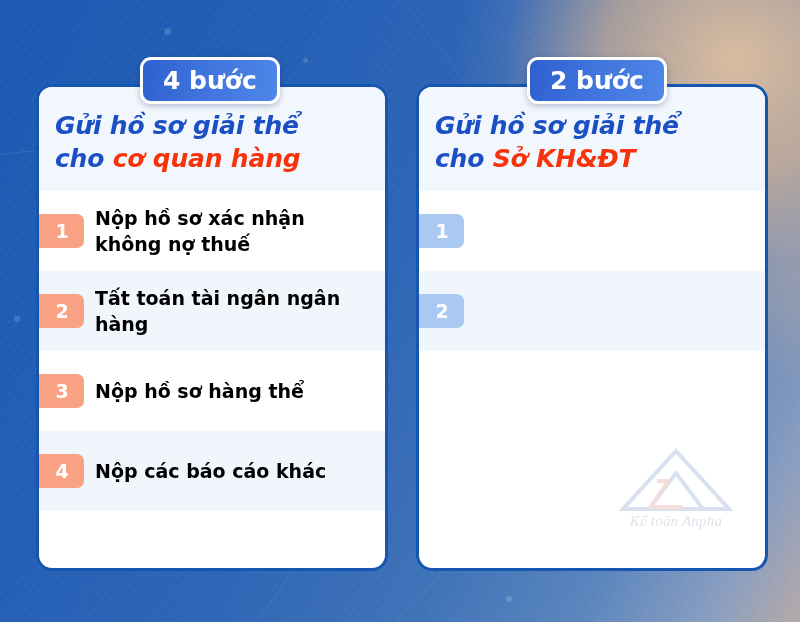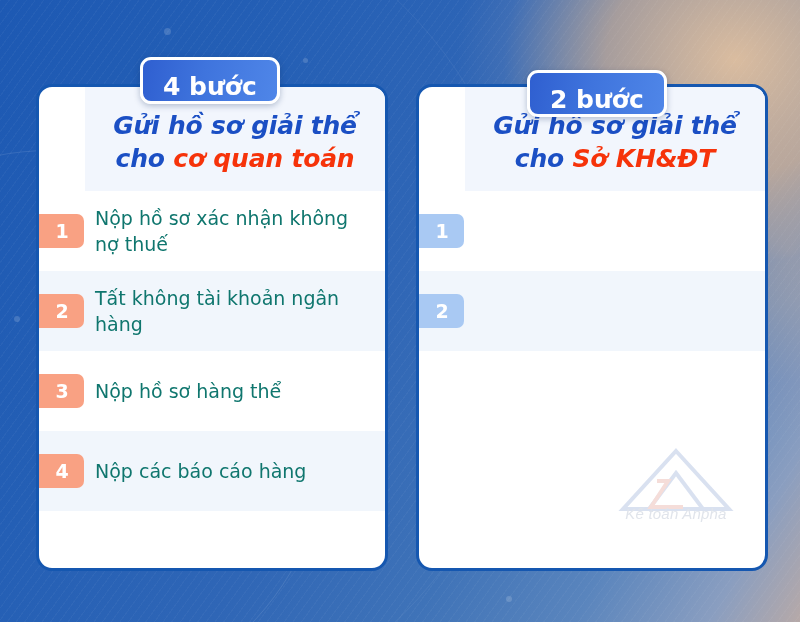--- a/index.html
+++ b/index.html
@@ -52,22 +52,21 @@
     border: 3px solid #1557b0;
     border-radius: 16px;
     overflow: hidden;
   }
   #card-left  { left: 36px;  top: 84px; width: 352px; height: 487px; }
   #card-right { left: 416px; top: 84px; width: 352px; height: 487px; }
 
   .card-head {
     background: #f2f6fd;
     padding: 22px 16px 16px 16px;
-    text-align: center;
-    margin-left: 46px;
+    text-align: left;
   }
   .card-title {
     font-family: "DejaVu Sans", sans-serif;
     font-weight: 700;
     font-style: italic;
     font-size: 25px;
     line-height: 1.32;
     color: #1b4fc4;
     letter-spacing: -0.2px;
   }
@@ -108,64 +107,64 @@
     left: 21px;
     width: 15px;
     height: 34px;
     border-radius: 7px 0 0 7px;
   }
   #card-left  .badge-overhang { background: #7a5169; }
   #card-right .badge-overhang { background: #4274be; }
 
   .step-text {
     font-family: "DejaVu Sans", sans-serif;
-    font-weight: 400;
+    font-weight: 700;
     font-size: 19px;
     line-height: 1.38;
-    color: #0f766e;
+    color: #000000;
   }
 
   
   .pill {
     position: absolute;
     display: flex;
-    align-items: flex-end;
+    align-items: center;
     justify-content: center;
     height: 47px;
     border-radius: 11px;
     border: 3px solid #ffffff;
     background: linear-gradient(100deg, #2f5fd0 0%, #3f74dd 45%, #4f86e8 100%);
     box-shadow: 0 2px 6px rgba(10,40,90,0.28);
     font-family: "DejaVu Sans", sans-serif;
     font-weight: 700;
     font-size: 25px;
     color: #ffffff;
     padding: 0 20px;
     white-space: nowrap;
   }
   #pill-left  { left: 140px; top: 57px; }
-  #pill-right { left: 527px; top: 57px; margin-top: 13px; }
+  #pill-right { left: 527px; top: 57px; }
 
   
   #watermark {
     position: absolute;
     left: 608px;
     top: 444px;
     width: 130px;
     height: 100px;
     opacity: 0.95;
     pointer-events: none;
   }
   #wm-text {
     position: absolute;
     left: 0;
-    top: 58px;
+    top: 66px;
     width: 130px;
     text-align: center;
-    font-family: Liberation Sans, sans-serif;
+    font-family: Liberation Serif, serif;
     font-style: italic;
     font-size: 15px;
     color: #dfe3ea;
     letter-spacing: 0.2px;
   }
 </style>
 </head>
 <body>
 
 <div id="stage">
@@ -177,44 +176,44 @@
   <div class="bg-dot" style="left:303px;top:58px;width:5px;height:5px;"></div>
   <div class="bg-dot" style="left:14px;top:316px;width:6px;height:6px;"></div>
   <div class="bg-dot" style="left:506px;top:596px;width:6px;height:6px;"></div>
   <div class="bg-dot" style="left:744px;top:418px;width:5px;height:5px;"></div>
 
   <div class="card" id="card-left">
 
     <div class="card-head">
       <div class="card-title">
         <span>Gửi hồ sơ giải thể</span><br>
-        <span>cho </span><span class="hl">cơ quan toán</span>
+        <span>cho </span><span class="hl">cơ quan hàng</span>
       </div>
     </div>
 
     <div class="steps">
       <div class="step-row">
         <div class="badge-overhang"></div>
         <div class="step-badge">1</div>
         <div class="step-text">Nộp hồ sơ xác nhận không nợ thuế</div>
       </div>
       <div class="step-row alt">
         <div class="badge-overhang"></div>
         <div class="step-badge">2</div>
-        <div class="step-text">Tất không tài khoản ngân hàng</div>
+        <div class="step-text">Tất toán tài ngân ngân hàng</div>
       </div>
       <div class="step-row">
         <div class="badge-overhang"></div>
         <div class="step-badge">3</div>
         <div class="step-text">Nộp hồ sơ hàng thể</div>
       </div>
       <div class="step-row alt">
         <div class="badge-overhang"></div>
         <div class="step-badge">4</div>
-        <div class="step-text">Nộp các báo cáo hàng</div>
+        <div class="step-text">Nộp các báo cáo khác</div>
       </div>
     </div>
   </div>
 
   <div class="card" id="card-right">
 
     <div class="card-head">
       <div class="card-title">
         <span>Gửi hồ sơ giải thể</span><br>
         <span>cho </span><span class="hl">Sở KH&amp;ĐT</span>

